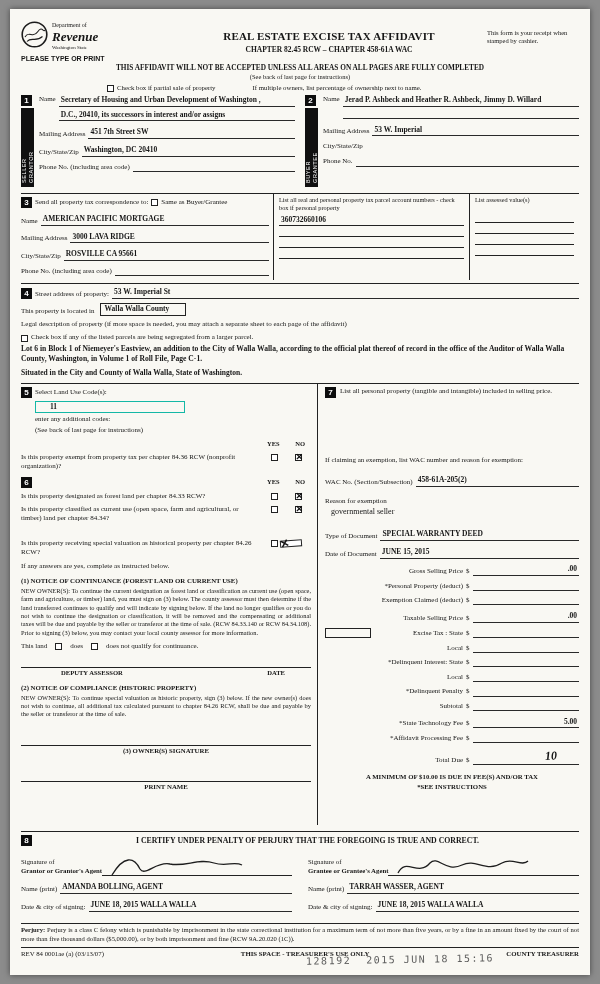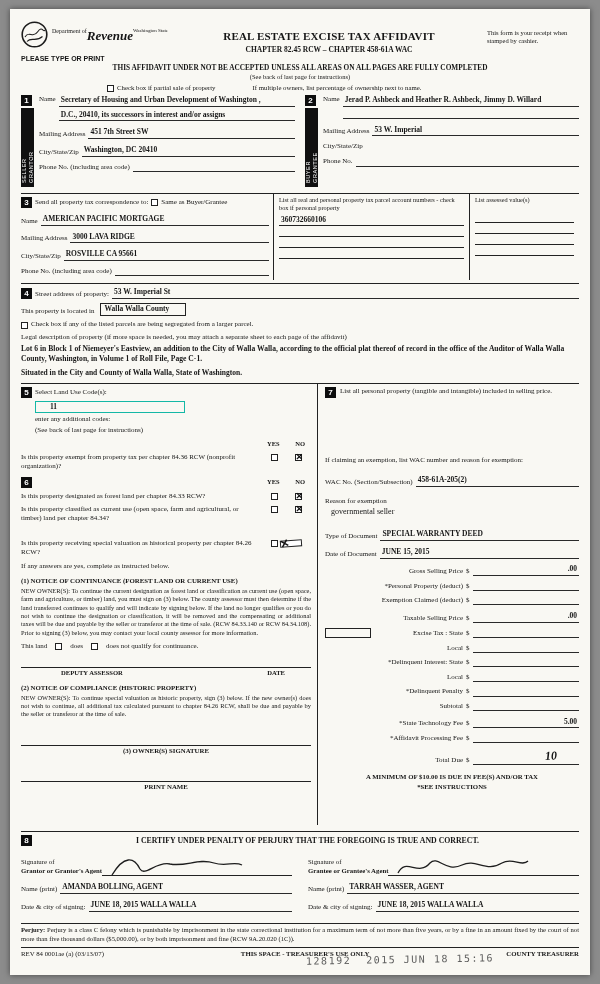--- a/index.html
+++ b/index.html
@@ -15,21 +15,21 @@
   .cb.checked::after{content:"\2715";position:absolute;top:-2.5px;left:-.5px;
       font:bold 9px "Liberation Sans",sans-serif;color:#111}
   .cb.hand.checked::after{font-size:11px;top:-4px;left:-1.5px;transform:rotate(-12deg)}
   .val{font-weight:bold;font-size:7.5px}
   .fline{border-bottom:1px solid #2a2a2a;flex:1;padding:0 2px 1px;min-height:9px}
   .frow{display:flex;align-items:flex-end;gap:3px;margin-top:6px}
   
   .hdr{display:flex;align-items:flex-start}
   .hdr-left{width:150px}
   .logo-row{display:flex;align-items:center;gap:4px}
-  .logo-text{display:flex;flex-direction:row;line-height:1.05}
+  .logo-text{display:flex;flex-direction:column;line-height:1.05}
   .logo-text .dept{font-size:6px}
   .logo-text .rev{font:italic bold 13px "Liberation Serif",serif}
   .logo-text .wast{font-size:5px}
   .ptp{font:bold 7px "Liberation Sans",sans-serif;margin-top:4px}
   .hdr-center{flex:1;text-align:center;padding-top:8px}
   .title{font-weight:bold;font-size:11px;letter-spacing:.2px}
   .chapters{font-weight:bold;font-size:7.5px;margin-top:2px}
   .hdr-right{width:92px;font-size:6.5px;padding-top:8px}
   .warning{text-align:center;font-weight:bold;font-size:7.3px;margin-top:1px}
   .seeback{text-align:center;font-size:6.5px}
@@ -142,21 +142,21 @@
       </div>
       <div class="ptp">PLEASE TYPE OR PRINT</div>
     </div>
     <div class="hdr-center">
       <div class="title">REAL ESTATE EXCISE TAX AFFIDAVIT</div>
       <div class="chapters">CHAPTER 82.45 RCW – CHAPTER 458-61A WAC</div>
     </div>
     <div class="hdr-right">This form is your receipt when stamped by cashier.</div>
   </div>
 
-  <div class="warning">THIS AFFIDAVIT UNDER NOT BE ACCEPTED UNLESS ALL AREAS ON ALL PAGES ARE FULLY COMPLETED</div>
+  <div class="warning">THIS AFFIDAVIT WILL NOT BE ACCEPTED UNLESS ALL AREAS ON ALL PAGES ARE FULLY COMPLETED</div>
   <div class="seeback">(See back of last page for instructions)</div>
 
   <div class="partial">
     <span class="cb"></span>
     <span>Check box if partial sale of property</span>
     <span class="mult">If multiple owners, list percentage of ownership next to name.</span>
   </div>
 
   <div class="parties">
     <div class="party">
@@ -262,25 +262,25 @@
     <div class="s4r" style="margin-top:0">
       <span class="badge">4</span>
       <span>Street address of property:</span>
       <span class="fline val">53 W. Imperial St</span>
     </div>
     <div class="s4r">
       <span>This property is located in</span>
       <span class="locbox val">Walla Walla County</span>
     </div>
     <div class="s4r">
+      <span>Legal description of property (if more space is needed, you may attach a separate sheet to each page of the affidavit)</span>
+    </div>
+    <div class="s4r">
       <span class="cb"></span>
       <span>Check box if any of the listed parcels are being segregated from a larger parcel.</span>
-    </div>
-    <div class="s4r">
-      <span>Legal description of property (if more space is needed, you may attach a separate sheet to each page of the affidavit)</span>
     </div>
     <div class="legal">Lot 6 in Block 1 of Niemeyer's Eastview, an addition to the City of Walla Walla, according to the official plat thereof of record in the office of the Auditor of Walla Walla County, Washington, in Volume 1 of Roll File, Page C-1.</div>
     <div class="situated">Situated in the City and County of Walla Walla, State of Washington.</div>
   </div>
 
   <div class="twocol">
     <div class="lcol">
 
       <div class="s5h">
         <span class="badge">5</span>

